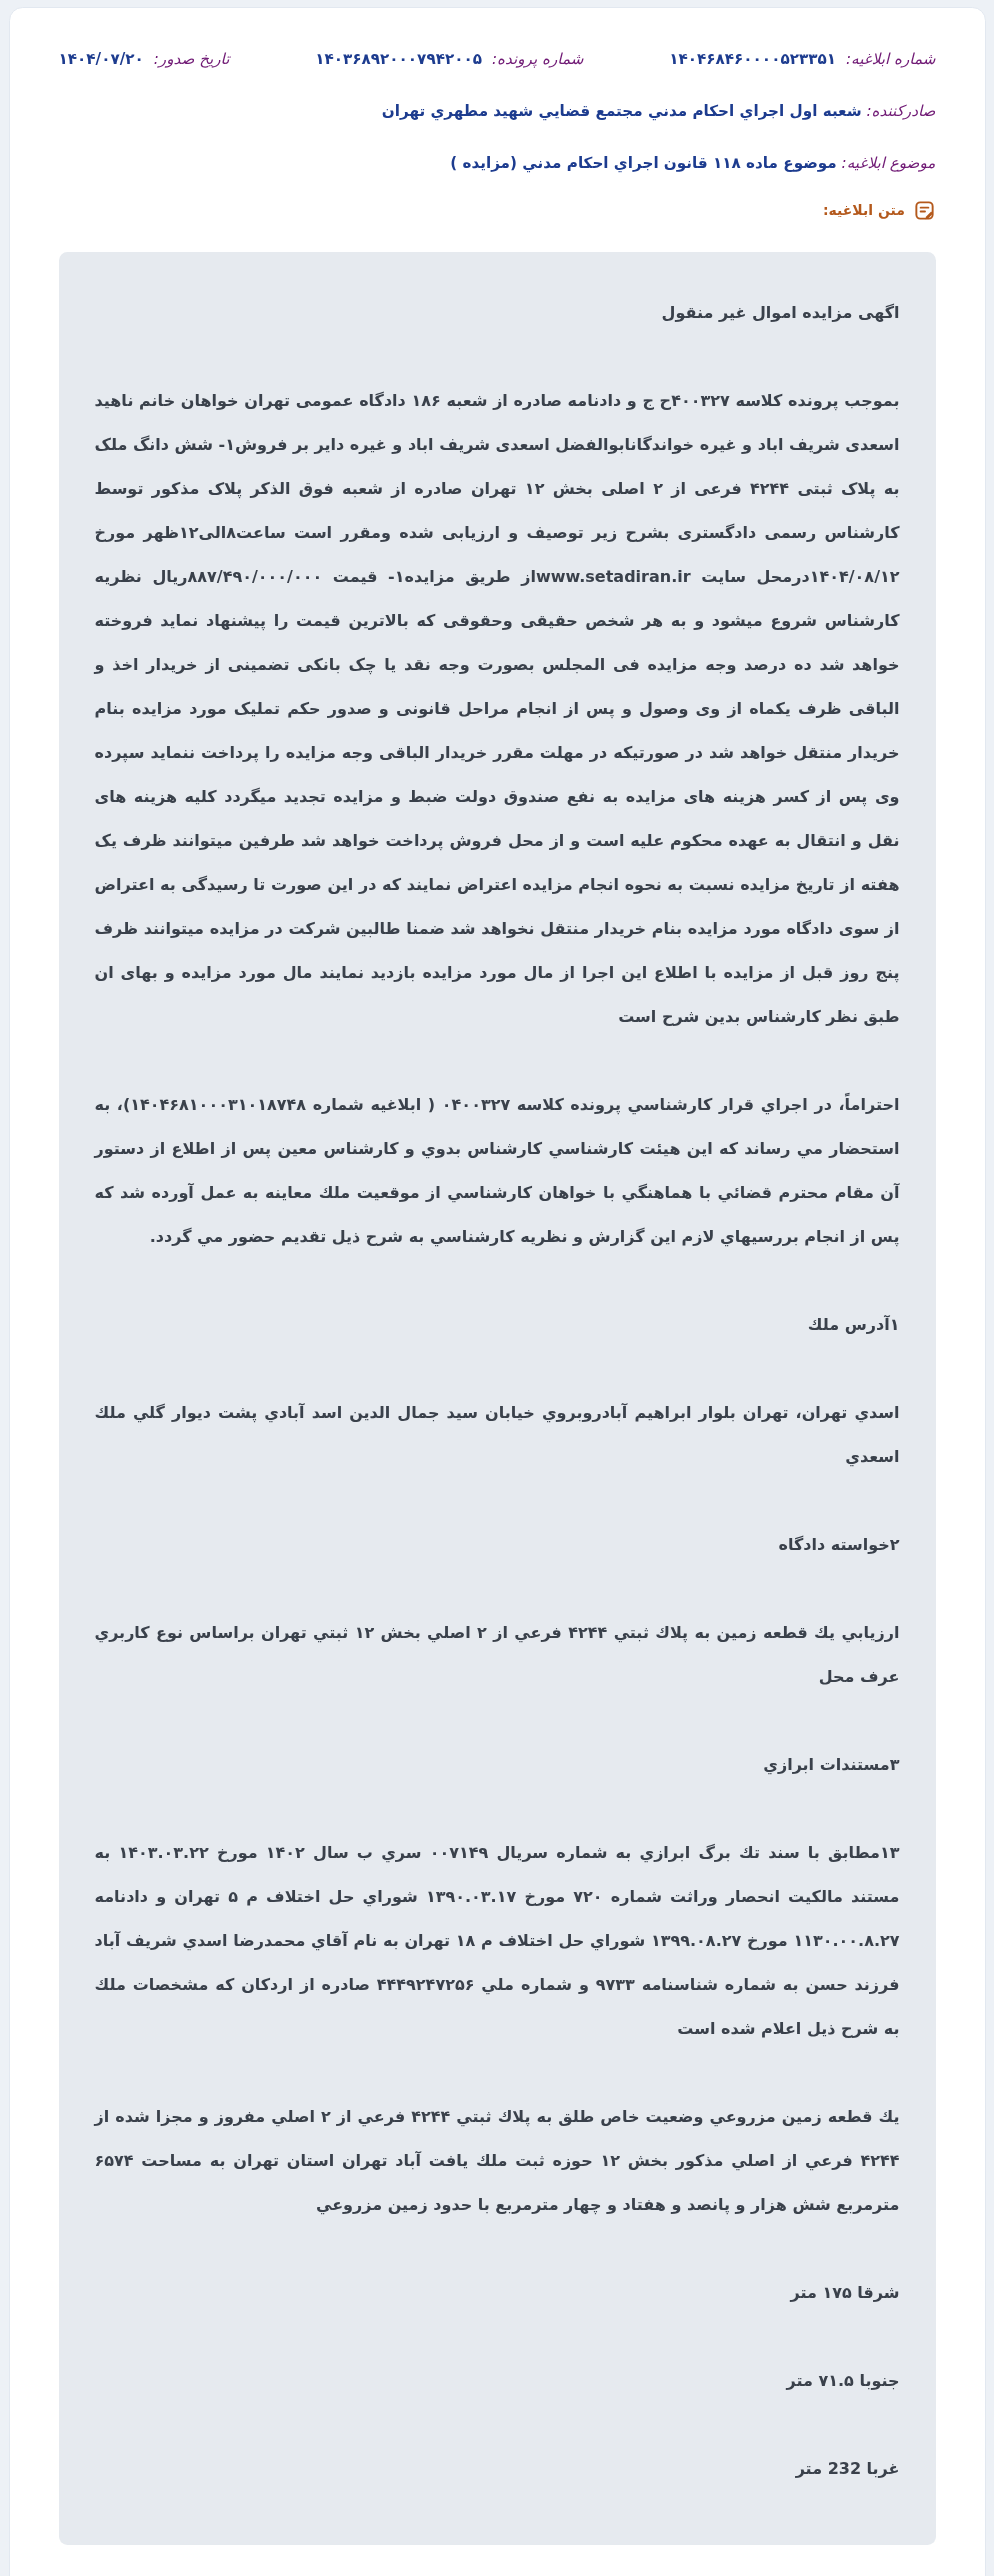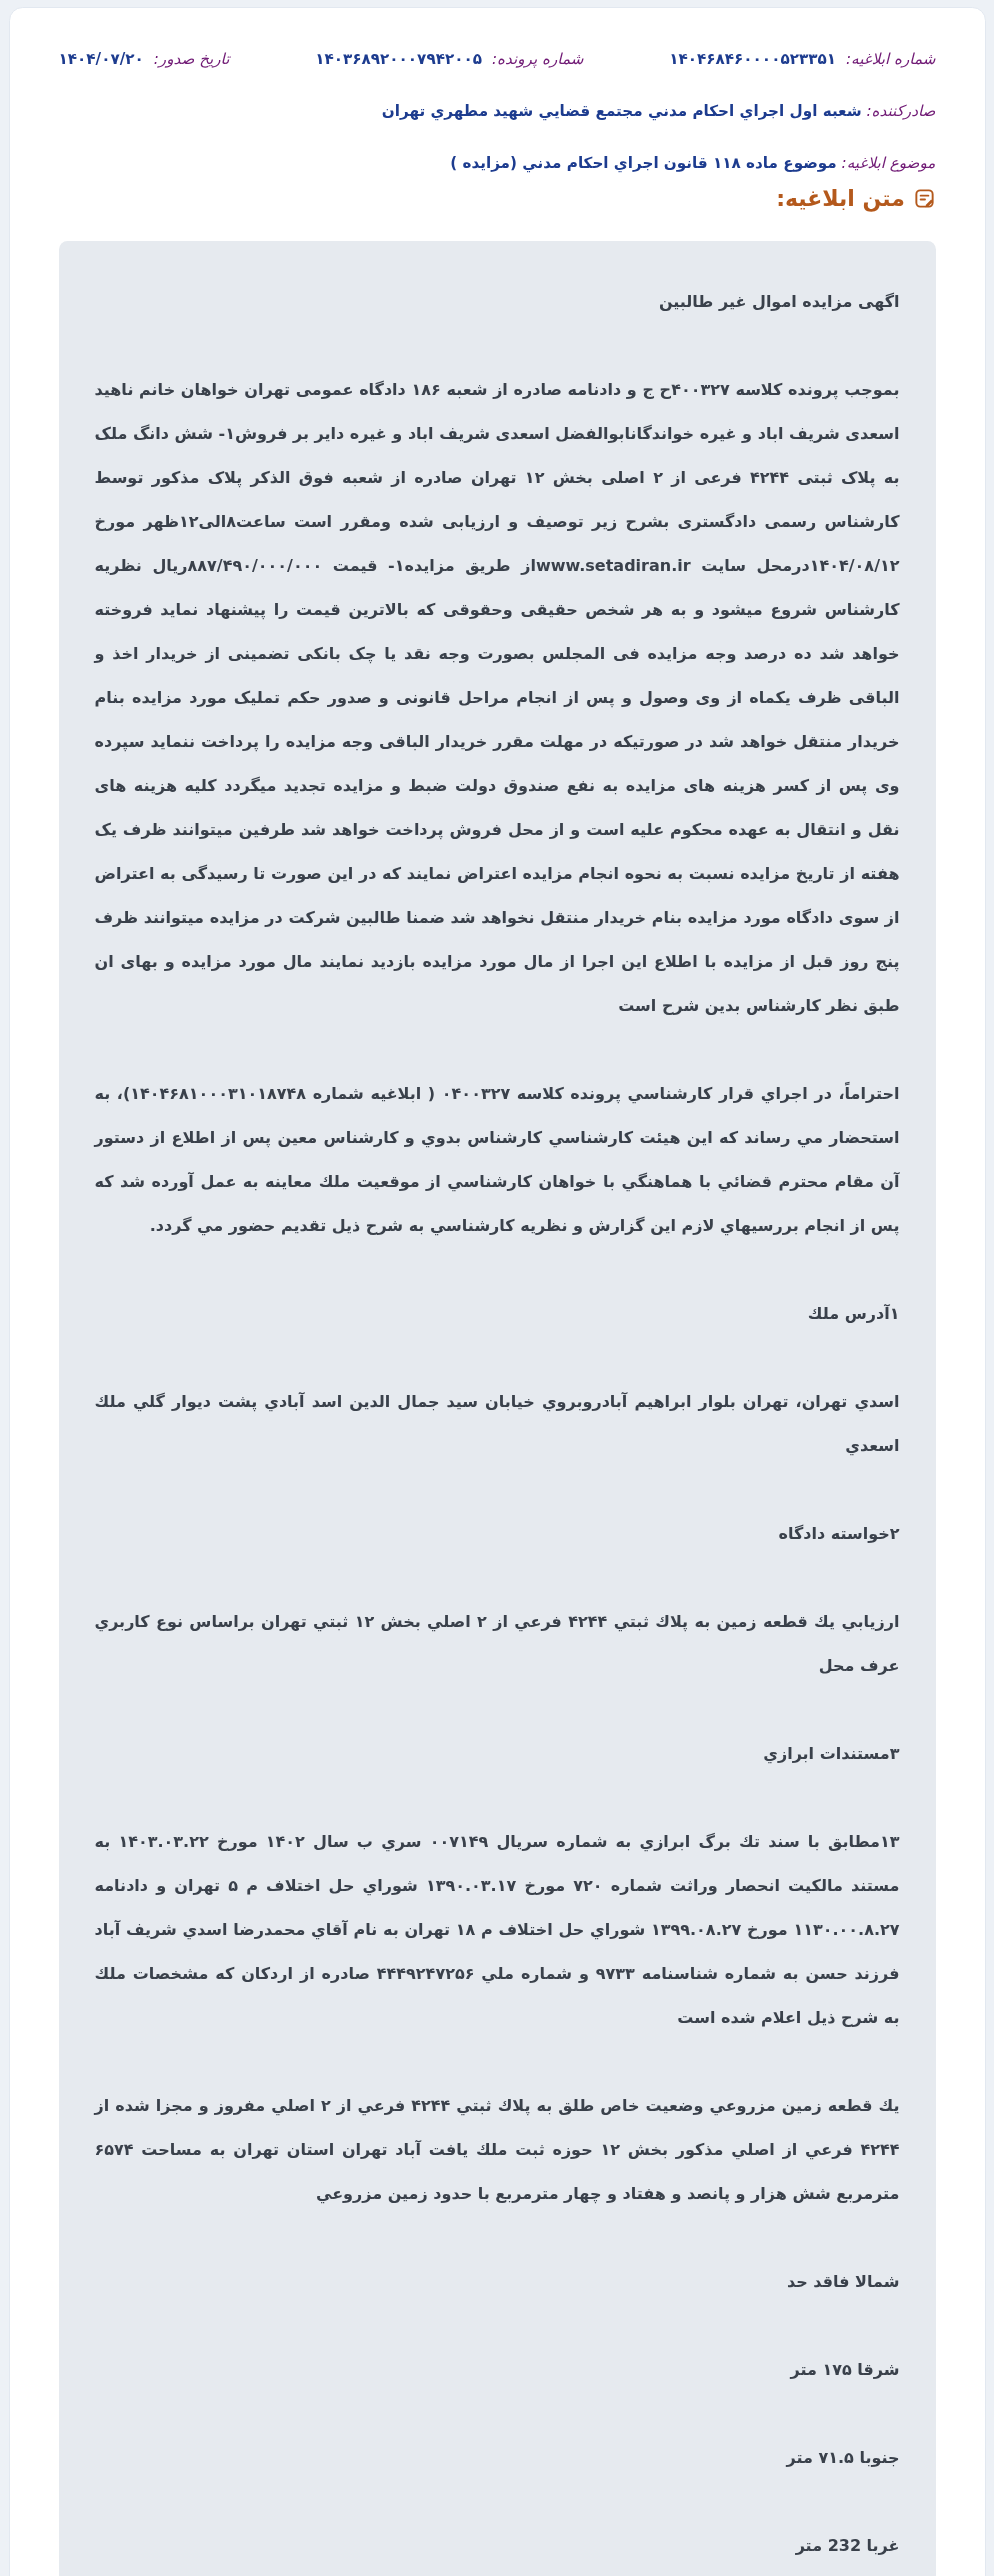--- a/index.html
+++ b/index.html
@@ -23,27 +23,27 @@
     display: flex;
     justify-content: space-between;
     align-items: baseline;
     font-size: 15.2px;
   }
   .meta-line { margin-top: 34px; font-size: 15.2px; }
   .label { color: #701a75; font-style: italic; }
   .value { color: #1d3c8f; font-weight: bold; }
   .meta-field .value { margin-right: 5.1px; }
   .section-head {
-    margin-top: 14px;
+    margin-top: 27px;
     display: flex;
     align-items: center;
     gap: 7.6px;
     color: #b4591c;
     font-weight: bold;
-    font-size: 22px;
+    font-size: 14px;
   }
   .note-icon { display: inline-flex; width: 23px; height: 23px; }
   .note-icon svg { width: 100%; height: 100%; }
   .notice-body {
     margin-top: 30.5px;
     background: #e6eaef;
     border-radius: 8.5px;
     padding: 39px 36px 54px;
     color: #3a414b;
     font-size: 16px;
@@ -91,31 +91,30 @@
           <rect x="3.5" y="3.5" width="17" height="17" rx="4"></rect>
           <line x1="8" y1="9" x2="16" y2="9"></line>
           <line x1="8" y1="13" x2="12.5" y2="13"></line>
           <path d="M13.5 18.5 L19 13 L21 15 L15.5 20.5 L13 21 Z" fill="#b4591c" stroke="none"></path>
         </svg>
       </span>
       <span class="section-title">متن ابلاغیه:</span>
     </div>
 
     <div class="notice-body">
-        <p class="para">اگهی مزایده اموال غیر طالبین</p>
+        <p class="para">اگهی مزایده اموال غیر منقول</p>
         <p class="para">بموجب پرونده کلاسه ۴۰۰۳۲۷ح ج و دادنامه صادره از شعبه ۱۸۶ دادگاه عمومی تهران خواهان خانم ناهید اسعدی شریف اباد و غیره خواندگانابوالفضل اسعدی شریف اباد و غیره دایر بر فروش۱- شش دانگ ملک به پلاک ثبتی ۴۲۴۴ فرعی از ۲ اصلی بخش ۱۲ تهران صادره از شعبه فوق الذکر پلاک مذکور توسط کارشناس رسمی دادگستری بشرح زیر توصیف و ارزیابی شده ومقرر است ساعت۸الی۱۲ظهر مورخ ۱۴۰۴/۰۸/۱۲درمحل سایت www.setadiran.irاز طریق مزایده۱- قیمت ۸۸۷/۴۹۰/۰۰۰/۰۰۰ریال نظریه کارشناس شروع میشود و به هر شخص حقیقی وحقوقی که بالاترین قیمت را پیشنهاد نماید فروخته خواهد شد ده درصد وجه مزایده فی المجلس بصورت وجه نقد یا چک بانکی تضمینی از خریدار اخذ و الباقی ظرف یکماه از وی وصول و پس از انجام مراحل قانونی و صدور حکم تملیک مورد مزایده بنام خریدار منتقل خواهد شد در صورتیکه در مهلت مقرر خریدار الباقی وجه مزایده را پرداخت ننماید سپرده وی پس از کسر هزینه های مزایده به نفع صندوق دولت ضبط و مزایده تجدید میگردد کلیه هزینه های نقل و انتقال به عهده محکوم علیه است و از محل فروش پرداخت خواهد شد طرفین میتوانند ظرف یک هفته از تاریخ مزایده نسبت به نحوه انجام مزایده اعتراض نمایند که در این صورت تا رسیدگی به اعتراض از سوی دادگاه مورد مزایده بنام خریدار منتقل نخواهد شد ضمنا طالبین شرکت در مزایده میتوانند ظرف پنج روز قبل از مزایده با اطلاع این اجرا از مال مورد مزایده بازدید نمایند مال مورد مزایده و بهای ان طبق نظر کارشناس بدین شرح است</p>
         <p class="para">احتراماً، در اجراي قرار کارشناسي پرونده کلاسه ۰۴۰۰۳۲۷ ( ابلاغیه شماره ۱۴۰۴۶۸۱۰۰۰۳۱۰۱۸۷۴۸)، به استحضار مي رساند که این هیئت کارشناسي کارشناس بدوي و کارشناس معین پس از اطلاع از دستور آن مقام محترم قضائي با هماهنگي با خواهان کارشناسي از موقعیت ملك معاینه به عمل آورده شد که پس از انجام بررسیهاي لازم این گزارش و نظریه کارشناسي به شرح ذیل تقدیم حضور مي گردد.</p>
         <p class="para">۱آدرس ملك</p>
         <p class="para">اسدي تهران، تهران بلوار ابراهیم آبادروبروي خیابان سید جمال الدین اسد آبادي پشت دیوار گلي ملك اسعدي</p>
         <p class="para">۲خواسته دادگاه</p>
         <p class="para">ارزیابي يك قطعه زمین به پلاك ثبتي ۴۲۴۴ فرعي از ۲ اصلي بخش ۱۲ ثبتي تهران براساس نوع کاربري عرف محل</p>
         <p class="para">۳مستندات ابرازي</p>
         <p class="para">۱۳مطابق با سند تك برگ ابرازي به شماره سریال ۰۰۷۱۴۹ سري ب سال ۱۴۰۲ مورخ ۱۴۰۳.۰۳.۲۲ به مستند مالکیت انحصار وراثت شماره ۷۲۰ مورخ ۱۳۹۰.۰۳.۱۷ شوراي حل اختلاف م ۵ تهران و دادنامه ۱۱۳۰.۰۰.۸.۲۷ مورخ ۱۳۹۹.۰۸.۲۷ شوراي حل اختلاف م ۱۸ تهران به نام آقاي محمدرضا اسدي شریف آباد فرزند حسن به شماره شناسنامه ۹۷۳۳ و شماره ملي ۴۴۴۹۲۴۷۲۵۶ صادره از اردکان که مشخصات ملك به شرح ذیل اعلام شده است</p>
         <p class="para">يك قطعه زمین مزروعي  وضعیت خاص طلق به پلاك ثبتي ۴۲۴۴ فرعي از ۲ اصلي مفروز و مجزا شده از ۴۲۴۴ فرعي از اصلي مذکور  بخش ۱۲ حوزه ثبت ملك یافت آباد تهران استان تهران به مساحت ۶۵۷۴ مترمربع شش هزار و پانصد و هفتاد و چهار مترمربع با حدود زمین مزروعي</p>
-        <p class="para">شمالا فاقد حد</p>
         <p class="para">شرقا ۱۷۵ متر</p>
         <p class="para">جنوبا ۷۱.۵ متر</p>
         <p class="para">غربا 232 متر</p>
       </div>
 
   </div>
 </div>
 
 
 </body></html>

